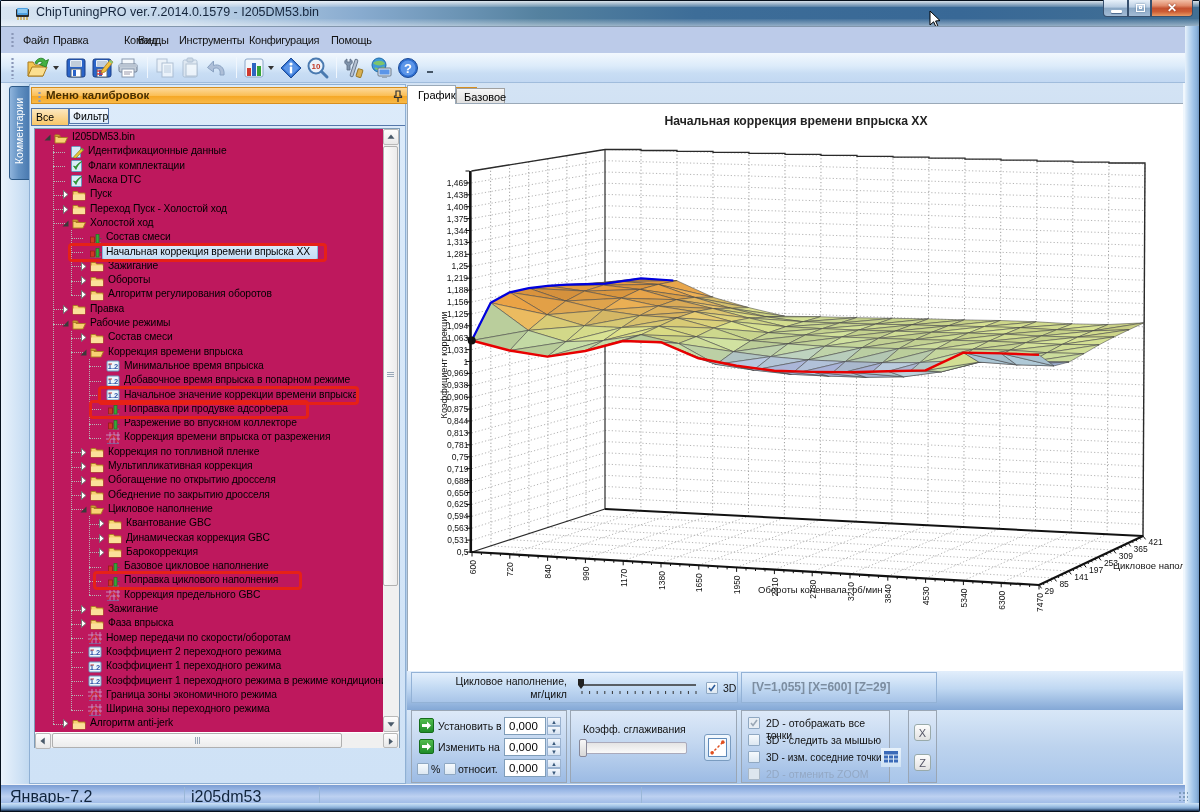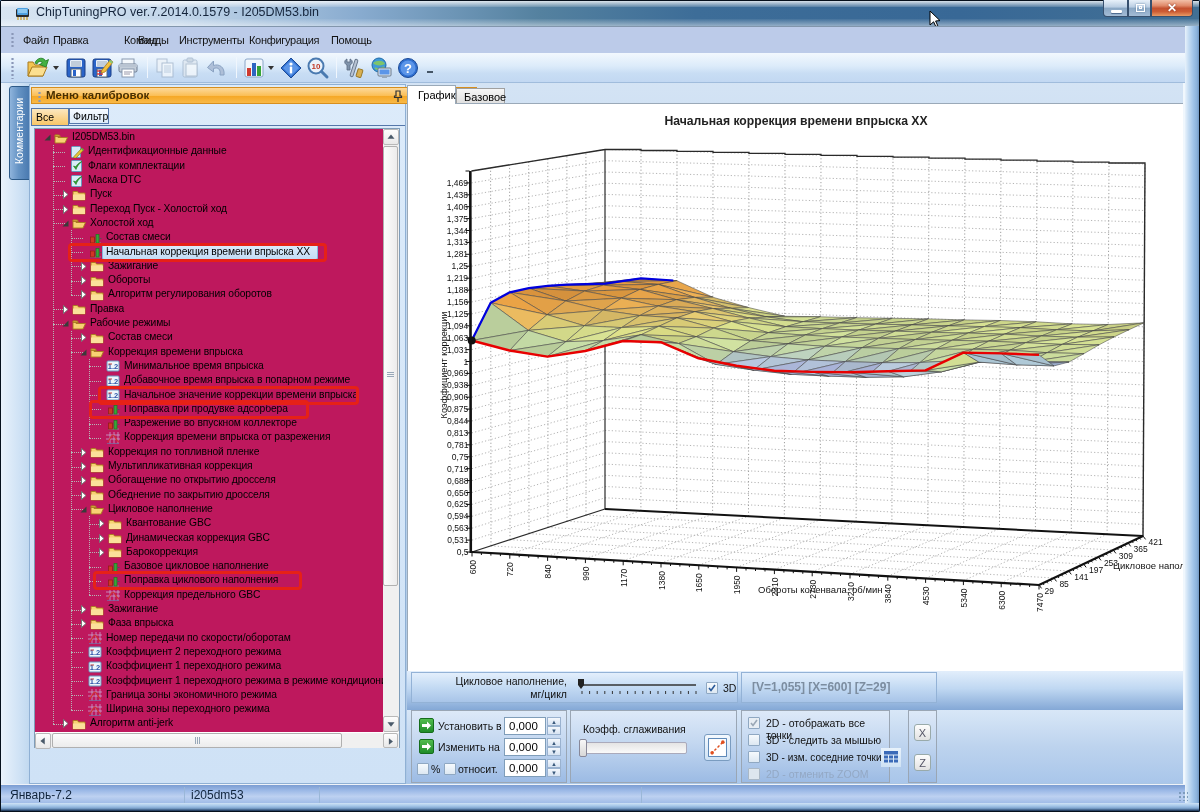--- a/index.html
+++ b/index.html
@@ -82,21 +82,21 @@
 .spin div { position:absolute; left:0; width:14px; height:9px; background:linear-gradient(180deg,#f4f8fd,#d7e3f2);
   border:1px solid #9ab2cf; font-size:6px; color:#3a5a7c; text-align:center; line-height:8px; }
 .garw { position:absolute; width:15px; height:15px; background:linear-gradient(180deg,#52bc4e,#1f8c28);
   border:1px solid #156d1c; border-radius:2px; }
 .garw svg { position:absolute; left:1px; top:1px; }
 .cb { position:absolute; width:12px; height:12px; background:linear-gradient(180deg,#f6fafd,#dde8f2);
   border:1px solid #8fa8c2; border-radius:1px; }
 
 #statusbar { left:1px; top:784px; width:1198px; height:20px;
   background:linear-gradient(180deg,#7b9dd2 0%,#9dbae7 30%,#bdd1f1 60%,#9cb9e6 100%); border-top:1px solid #eef2f8; }
-#statusbar span { position:absolute; top:3px; font-size:12px; color:#10243c; }
+#statusbar span { position:absolute; top:3px; font-size:16px; color:#10243c; }
 .ssep { position:absolute; top:2px; width:1px; height:16px; background:#9ab7d8; }
 
 #brd-l { left:0; top:83px; width:1px; height:729px; background:#06101c; }
 </style></head><body>
 <div id="frame" class="abs"></div>
 
 <div id="titlebar" class="abs">
     <div class="hl"></div>
     <div class="hl2"></div>
   </div>

